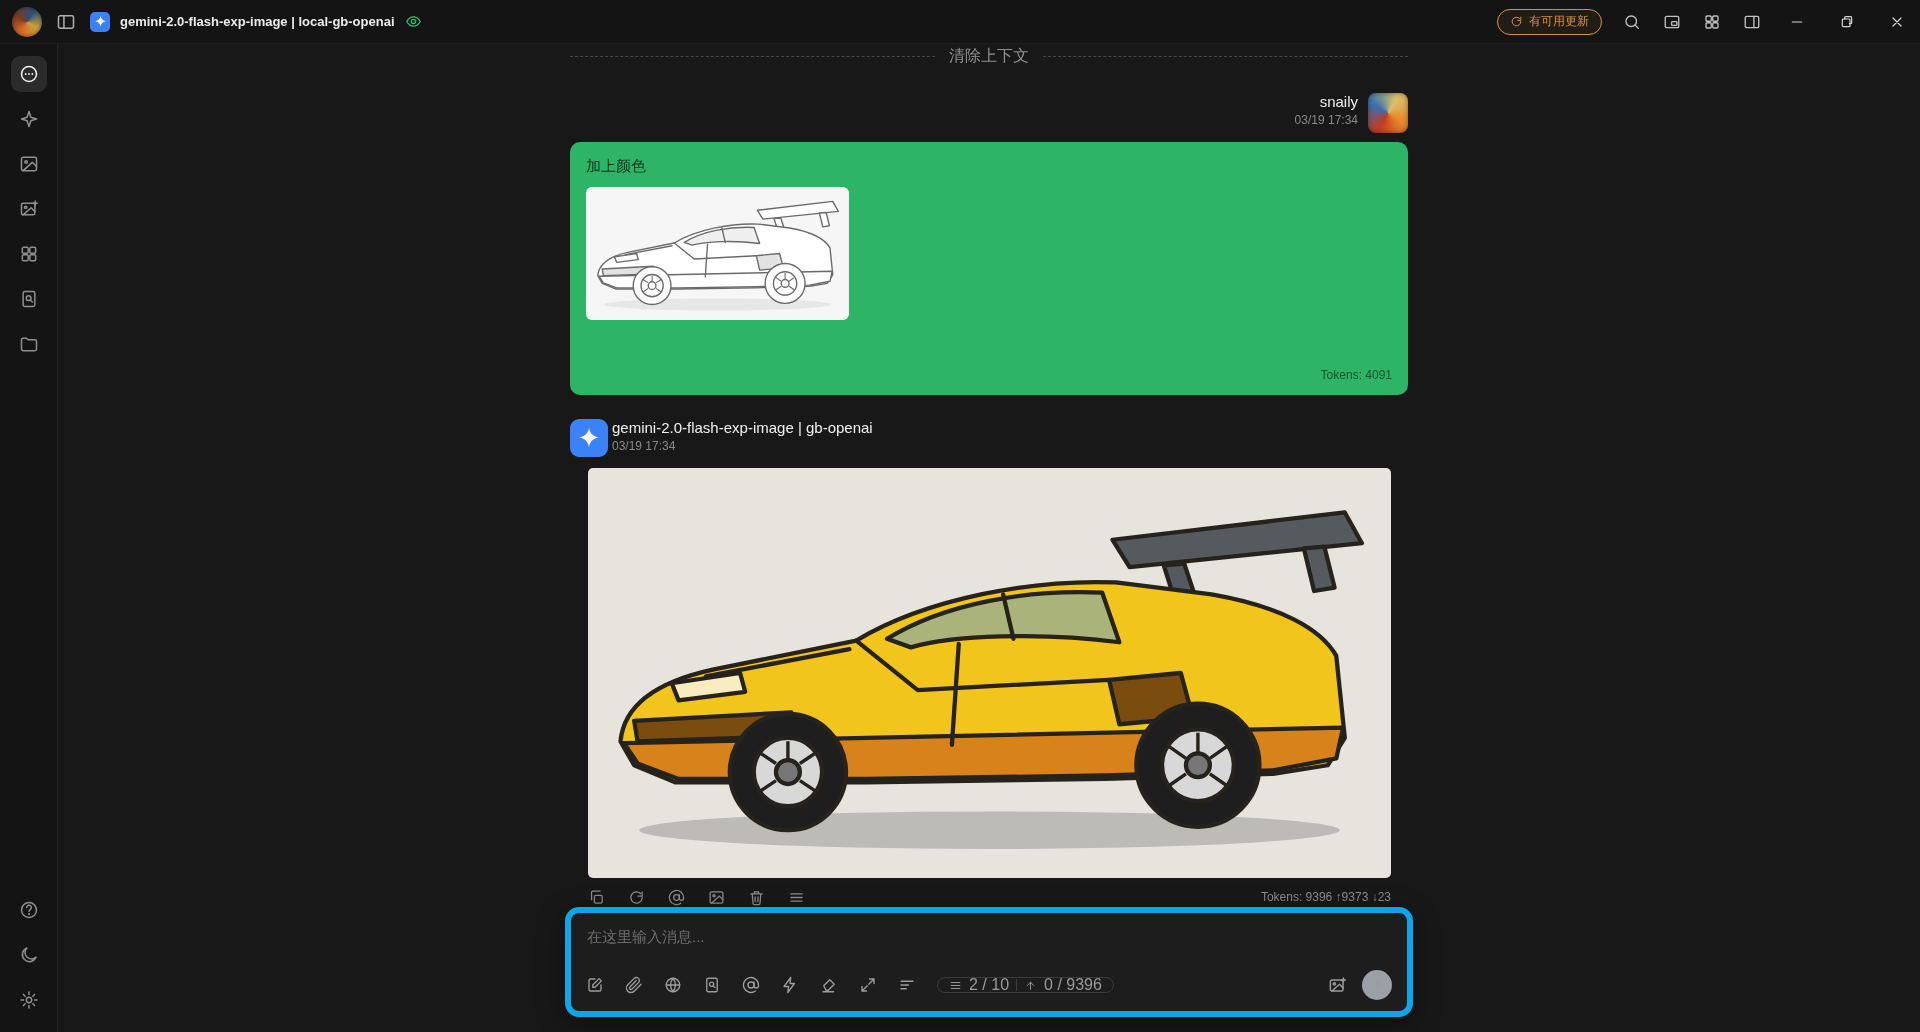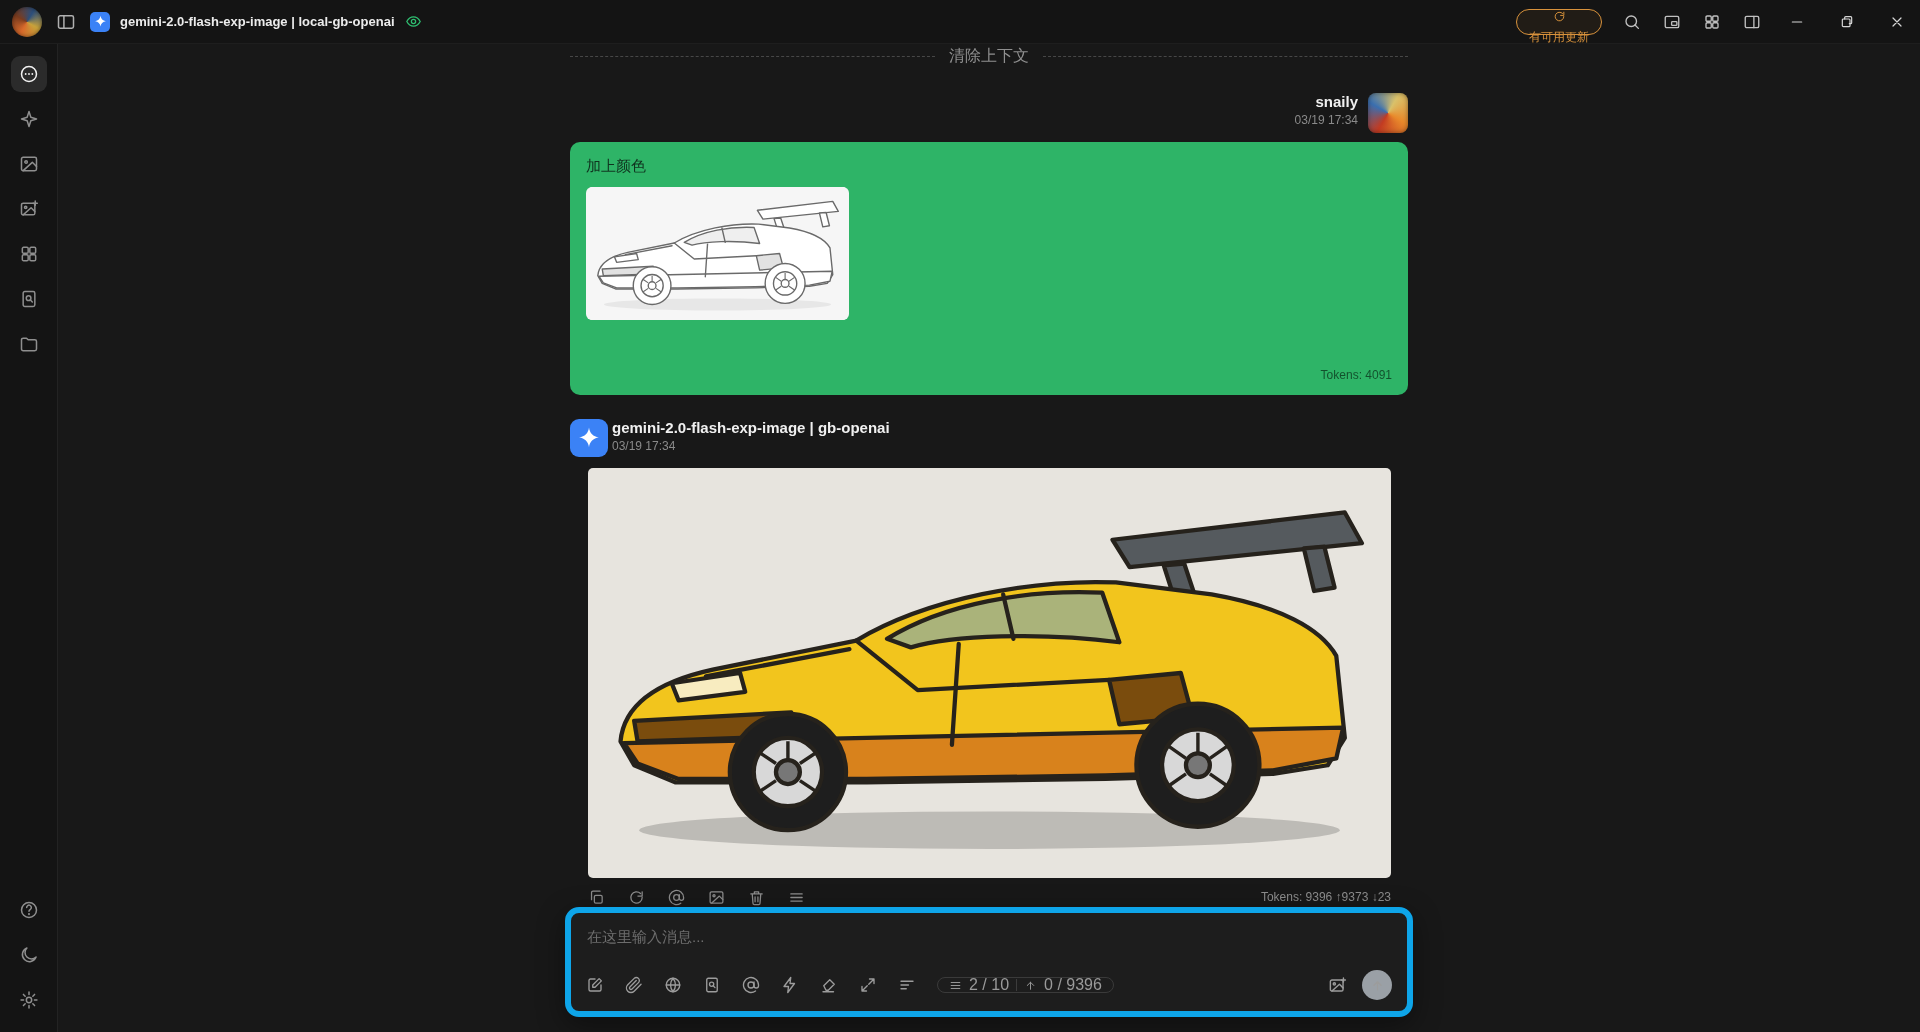--- a/index.html
+++ b/index.html
@@ -32,21 +32,21 @@
   }
   .model-chip .icon{ width:13px; height:13px; }
   .tb-title{ font-size:13px; font-weight:700; color:#ececec; margin-left:-4px; white-space:nowrap; }
   .eye-ic{ width:17px; height:17px; color:var(--online_green,#2fbf71); margin-left:-4px; }
 
   .tb-right{ margin-left:auto; display:flex; align-items:center; gap:4px; }
   .update-pill{
     display:flex; align-items:center; gap:6px; height:26px; padding:0 12px;
     border:1px solid var(--update_orange,#d8923c); border-radius:13px;
     color:var(--update_orange,#d8923c); background:rgba(216,146,60,.07);
-    font-size:12px; white-space:nowrap; margin-right:8px;flex-direction:column;
+    font-size:12px; white-space:nowrap; margin-right:8px;
   }
   .update-pill .icon{ width:13px; height:13px; }
   .tb-btn{ width:36px; height:36px; display:flex; align-items:center; justify-content:center; color:#c0c0c0; border-radius:6px; }
   .tb-btn .icon{ width:18px; height:18px; }
   .win-btn{ width:46px; height:44px; display:flex; align-items:center; justify-content:center; color:#d6d6d6; }
   .win-btn .icon{ width:16px; height:16px; }
 
   
   .sidebar{
     position:absolute; top:44px; left:0; bottom:0; width:58px;
@@ -69,21 +69,21 @@
   }
   .chat-column{ width:838px; margin:0 auto; }
 
   .context-divider{ display:flex; align-items:center; gap:14px; color:#8f8f8f; font-size:16px; margin-top:2px; }
   .context-divider .line{ flex:1; border-top:1px dashed #474747; height:0; }
 
   .message.user{ margin-top:26px; }
   .msg-head.user{ display:flex; justify-content:flex-end; align-items:flex-start; gap:10px; }
   .head-text{ display:flex; flex-direction:column; gap:3px; }
   .head-text.right{ text-align:right; }
-  .author{ font-size:15px; font-weight:700; color:#f0f0f0; }
+  .author{ font-size:15px; font-weight:400; color:#f0f0f0; }
   .time{ font-size:12px; color:#8a8a8a; }
   .avatar{ flex:none; }
   .user-avatar{
     width:40px; height:40px; border-radius:8px;
     background:conic-gradient(from 120deg,#e98a2b,#c23b22,#3a6fb0,#d9c16a,#e98a2b);
     box-shadow:inset 0 0 5px rgba(0,0,0,.45);
   }
 
   .bubble{
     margin-top:9px; background:var(--user_bubble,#2eb467); border-radius:10px;

